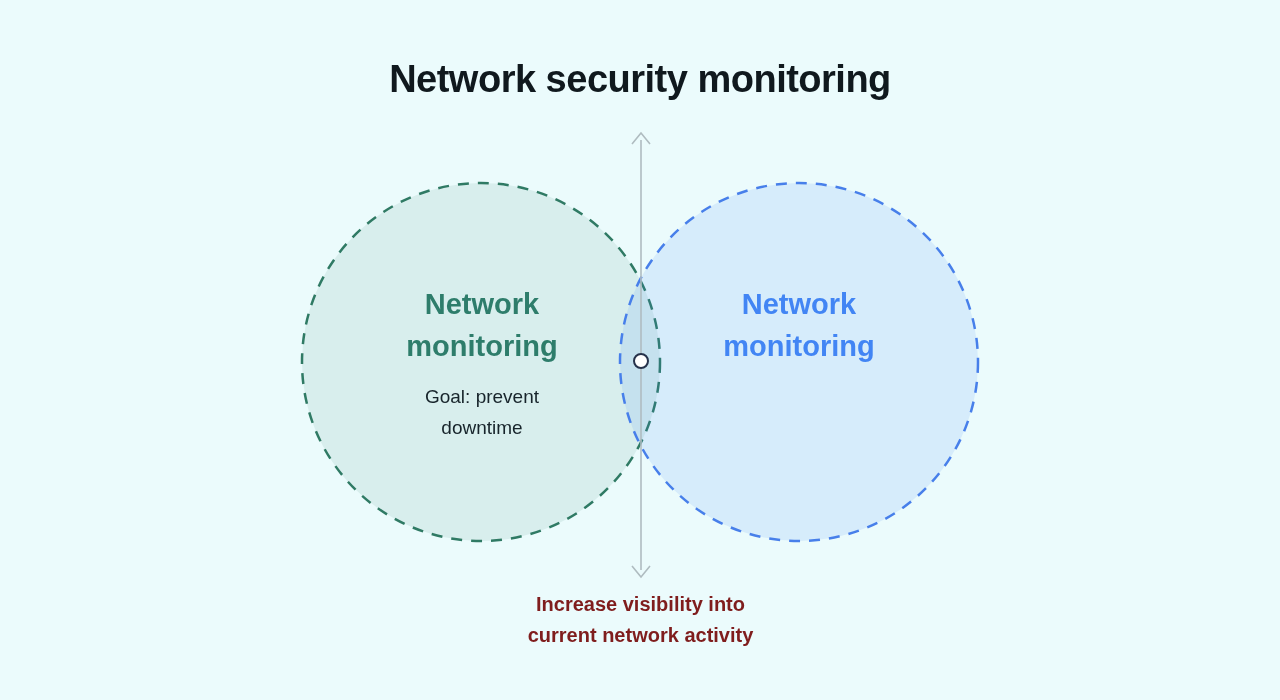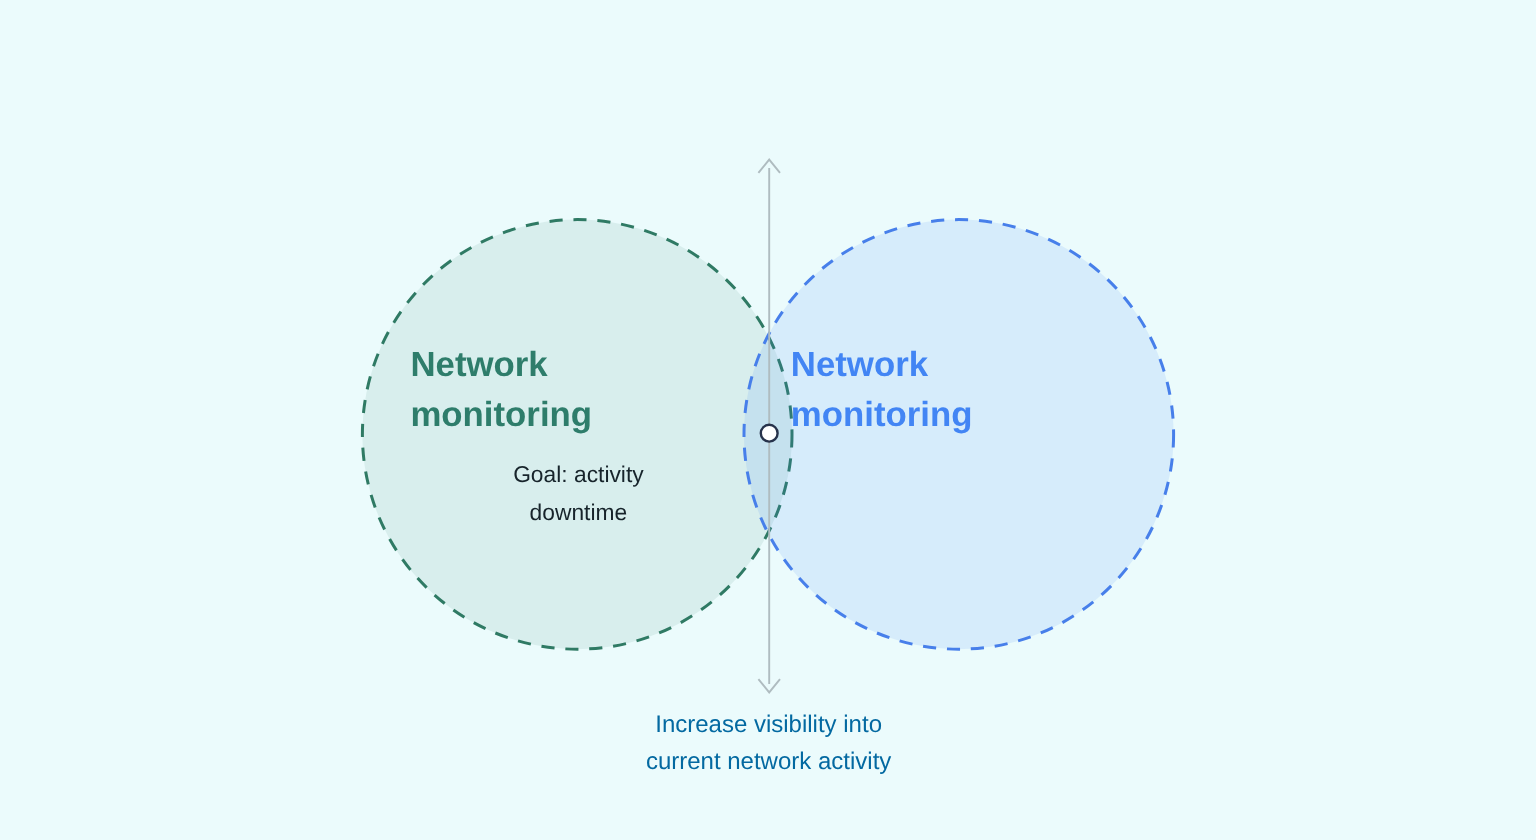--- a/index.html
+++ b/index.html
@@ -27,21 +27,21 @@
     font-size: 38px;
     font-weight: 600;
     letter-spacing: -0.5px;
     color: #10191E;
     white-space: pre-line;
   }
 
   .circle-heading {
     position: absolute;
     width: 280px;
-    text-align: left;
+    text-align: center;
     font-size: 29px;
     font-weight: 600;
     line-height: 42px;
     white-space: pre-line;
   }
   .circle-heading.left  { left: 342px; top: 283px; color: #2E7D6B; }
   .circle-heading.right { left: 659px; top: 283px; color: #4285F4; }
 
   .circle-goal {
     position: absolute;
@@ -55,49 +55,50 @@
   }
   .circle-goal.left  { left: 342px; top: 381px; }
   .circle-goal.right { left: 659px; top: 381px; }
 
   .axis-caption {
     position: absolute;
     left: 480px; top: 589px;
     width: 321px;
     text-align: center;
     font-size: 20px;
-    font-weight: 400;
+    font-weight: 700;
     line-height: 31px;
-    color: #0369a1;
+    color: #7f1d1d;
     white-space: pre-line;
   }
 </style>
 </head>
 <body>
 
 <div class="canvas">
 
+  <h1 class="page-title">Network security monitoring</h1>
 
   <svg class="diagram-svg" viewBox="0 0 1280 700">
 
     <circle cx="481" cy="362" r="179" fill="rgba(47,125,105,0.10)" stroke="#2F7A64" stroke-width="2.5" stroke-dasharray="11 9"></circle>
 
     <circle cx="799" cy="362" r="179" fill="rgba(66,133,244,0.12)" stroke="#477FEA" stroke-width="2.5" stroke-dasharray="11 9"></circle>
 
     <line x1="641" y1="140" x2="641" y2="570" stroke="#AFBCC0" stroke-width="1.6"></line>
     <polyline points="632,144 641,133 650,144" fill="none" stroke="#AFBCC0" stroke-width="1.6"></polyline>
     <polyline points="632,566 641,577 650,566" fill="none" stroke="#AFBCC0" stroke-width="1.6"></polyline>
 
     <circle cx="641" cy="361" r="7" fill="#FFFFFF" stroke="#26324B" stroke-width="2"></circle>
   </svg>
 
   <div class="circle-heading left">Network
 monitoring</div>
 
-  <div class="circle-goal left">Goal: activity
+  <div class="circle-goal left">Goal: prevent
 downtime</div>
 
   <div class="circle-heading right">Network
 monitoring</div>
 
 
   <div class="axis-caption">Increase visibility into
 current network activity</div>
 
 </div>

